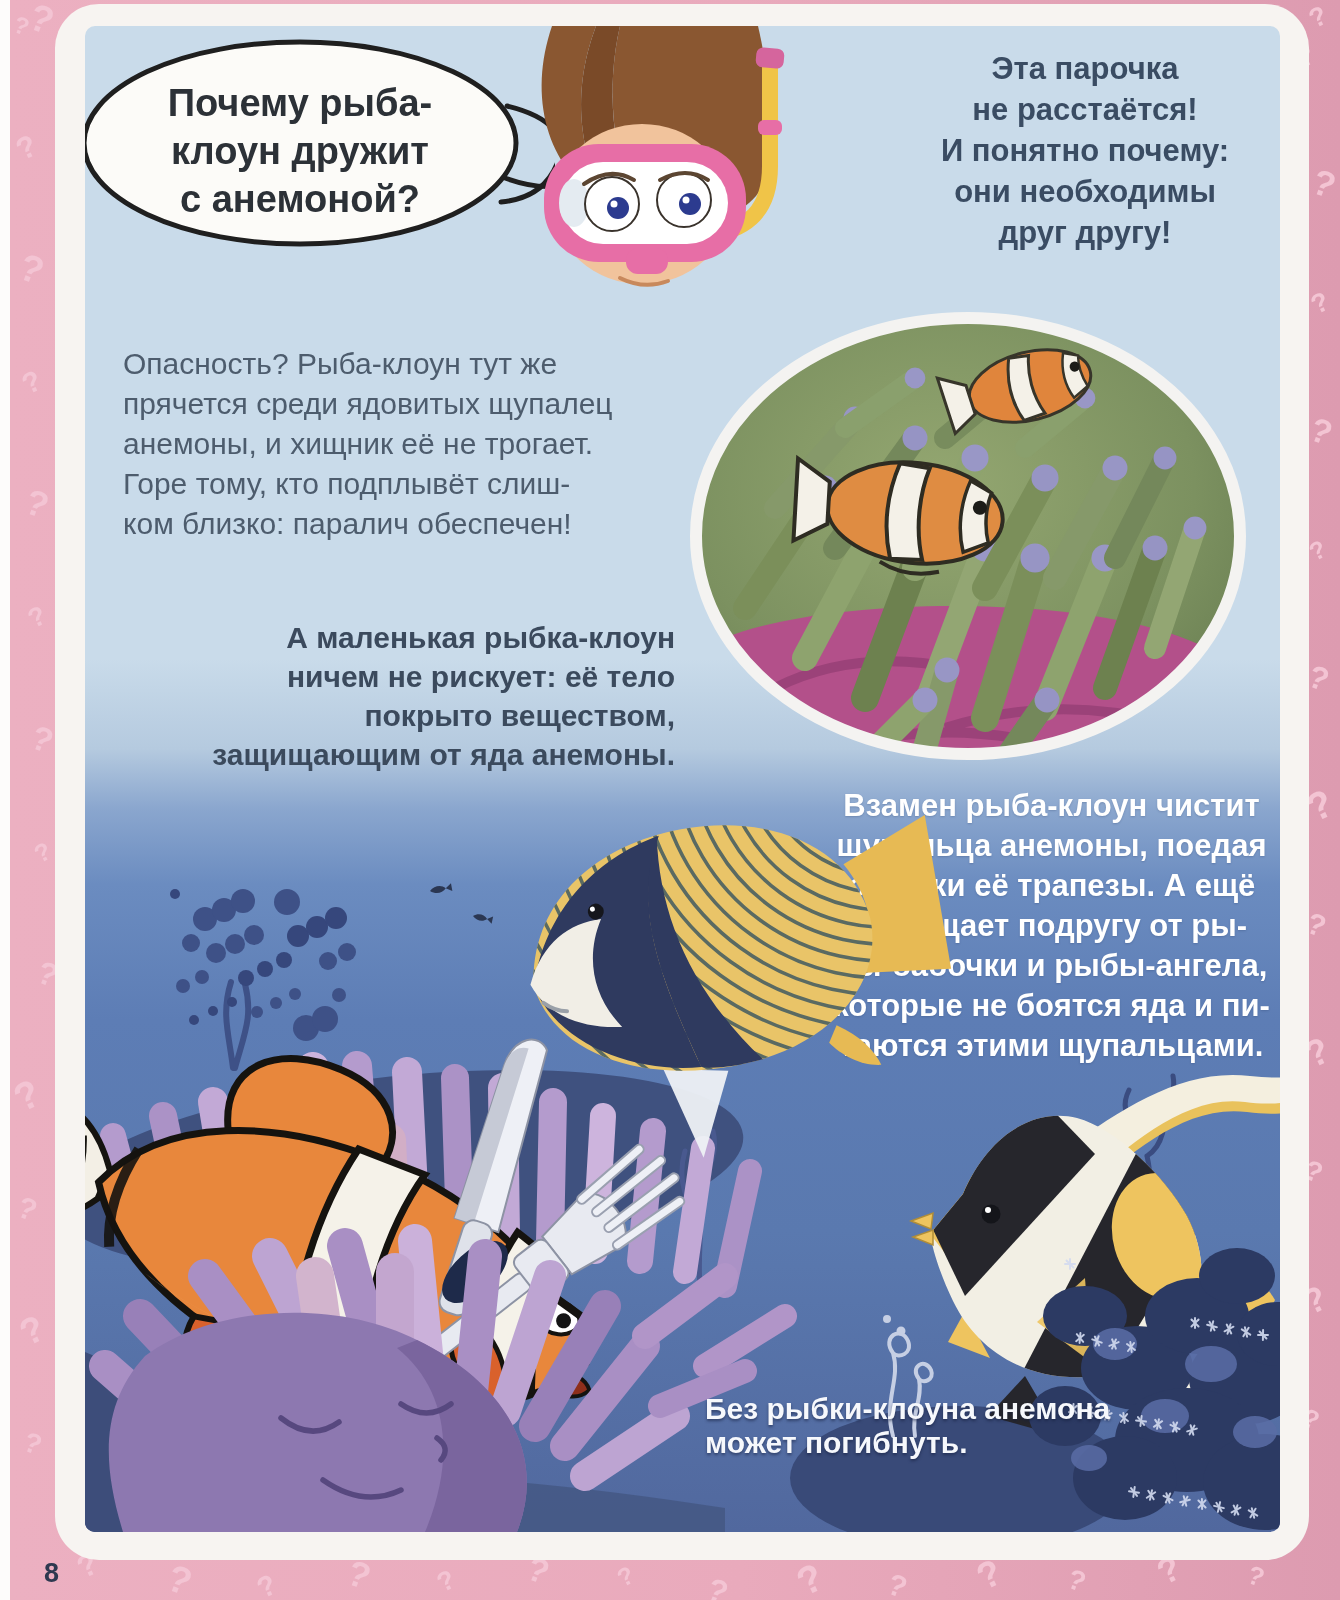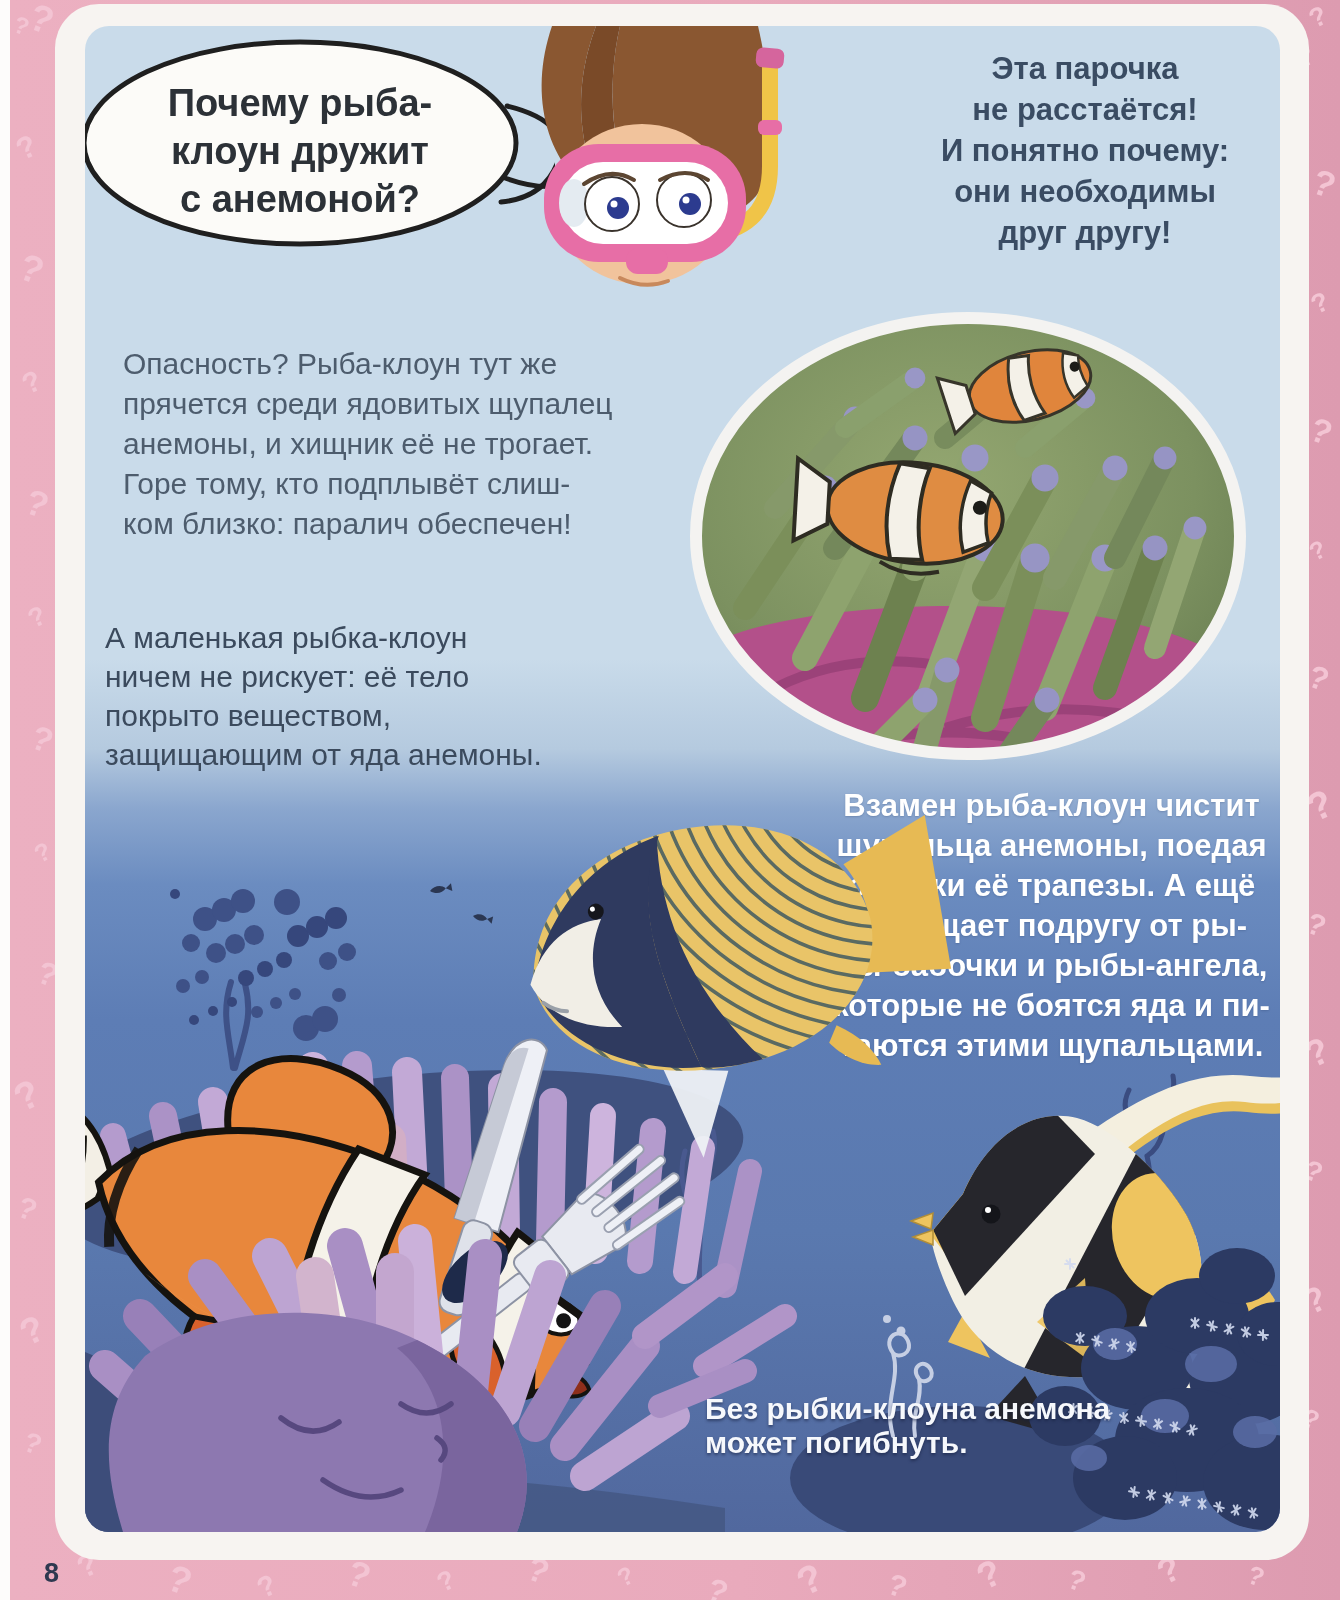--- a/index.html
+++ b/index.html
@@ -2,26 +2,26 @@
 <html><head>
 <meta charset="utf-8">
 <style>
   html,body{margin:0;padding:0;}
   body{width:1340px;height:1600px;background:#fbfaf8;font-family:"Liberation Sans",sans-serif;}
   .page{position:relative;width:1340px;height:1600px;overflow:hidden;background:#fdfcfb;}
   .pink-frame{position:absolute;left:10px;top:0;right:0;bottom:0;
     background:linear-gradient(90deg,#ecb0c1 0%,#e9aabc 55%,#dd9bb0 100%);overflow:hidden;}
   .qmark{position:absolute;color:#f3c4d3;font-weight:bold;line-height:1;user-select:none;}
   .paper-card{position:absolute;left:55px;top:4px;width:1254px;height:1556px;background:#f7f4f1;border-radius:44px;}
-  .content{position:absolute;left:85px;top:26px;width:1195px;height:1506px;border-radius:24px;overflow:hidden;
+  .content{position:absolute;left:85px;top:26px;width:1195px;height:1506px;border-radius:10px;overflow:hidden;
     background:linear-gradient(180deg,#c9dbea 0%,#c9dbea 42%,#b5cadf 48%,#8aa6ce 52%,#6b8cc0 57%,#5d7db5 66%,#5a79af 80%,#51689e 100%);}
   .t{position:absolute;white-space:pre-line;font-family:"Liberation Sans",sans-serif;}
   .intro-text{left:770px;top:22px;width:460px;text-align:center;font-size:31px;font-weight:bold;line-height:41px;color:#3a4c63;}
   .danger-text{left:38px;top:318px;width:600px;font-size:30px;line-height:40px;color:#4d5c6d;}
-  .protect-text{left:20px;top:592px;width:570px;text-align:left;font-size:30px;font-weight:normal;line-height:39px;color:#3b4a5d;}
+  .protect-text{left:20px;top:592px;width:570px;text-align:right;font-size:30px;font-weight:bold;line-height:39px;color:#3b4a5d;}
   .exchange-text{left:694px;top:760px;width:545px;font-size:31px;font-weight:bold;line-height:40px;color:#ffffff;text-shadow:0 1px 2px rgba(40,60,100,.25);text-align:center;}
   .caption-text{left:620px;top:1366px;width:560px;text-align:left;font-size:30px;font-weight:bold;line-height:34px;color:#f6f8fc;text-shadow:0 2px 3px rgba(20,30,60,.55);z-index:6;}
   .page-number{position:absolute;left:44px;top:1558px;font-size:27px;font-weight:bold;color:#2e3950;}
   svg{display:block;}
   .abs{position:absolute;}
 </style>
 </head>
 <body>
 
 <div class="page">

